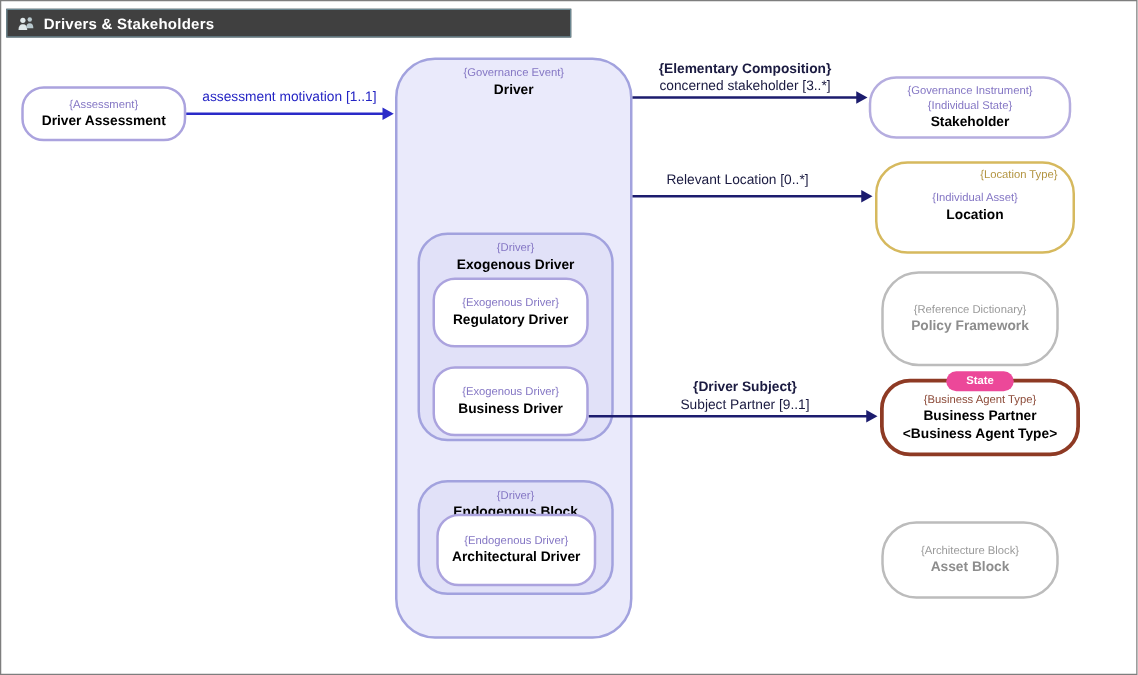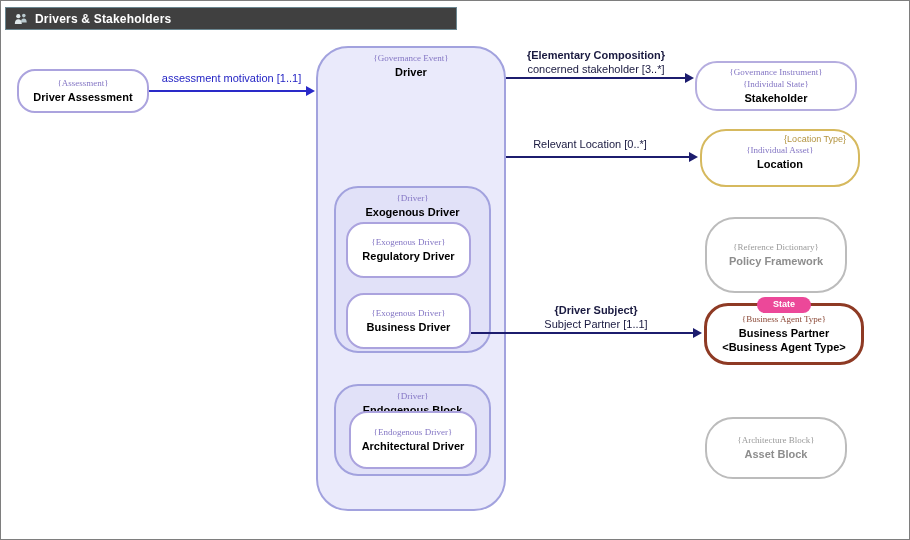--- a/index.html
+++ b/index.html
@@ -14,35 +14,35 @@
               display:flex; align-items:center; gap:7px; padding-left:8px; }
   .tb-title { font-size:12px; font-weight:bold; letter-spacing:0.2px; }
   .tb-icon { display:flex; align-items:center; }
 
   
   .node { position:absolute; background:#fff; border:2px solid #aba3de;
           display:flex; flex-direction:column; align-items:center;
           justify-content:center; text-align:center; line-height:1.3; }
   .container { justify-content:flex-start; background:#eaeafb; border:2px solid #a2a2de; }
   .ctitle { padding-top:5px; }
-  .stereo { font-size:9px; color:#8476c4;font-family:Liberation Serif, serif; }
+  .stereo { font-size:9px; color:#8476c4; }
   .nlabel { font-size:11px; font-weight:bold; color:#000; }
   .it { }
 
   
   .n-assessment { left:16px; top:68px; width:132px; height:44px; border-radius:18px; }
   .c-driver  { left:315px; top:45px;  width:190px; height:465px; border-radius:32px; }
   .c-exo     { left:16px;  top:138px; width:157px; height:167px; border-radius:24px; background:#e1e1f8; }
   .c-endo    { left:16px;  top:336px; width:157px; height:92px;  border-radius:24px; background:#e1e1f8; }
   .n-reg     { left:10px;  top:34px;  width:125px; height:56px;  border-radius:18px; }
   .n-bus     { left:10px;  top:105px; width:125px; height:56px;  border-radius:18px; }
   .n-arch    { left:13px;  top:25px;  width:128px; height:58px;  border-radius:18px; }
 
   .n-stake   { left:694px; top:60px;  width:162px; height:50px;  border-radius:22px; border-color:#b5addf; }
-  .n-loc     { left:699px; top:128px; width:160px; height:58px;  border-radius:26px; border-color:#d6b95e; }
+  .n-loc     { left:699px; top:128px; width:160px; height:74px;  border-radius:26px; border-color:#d6b95e; }
   .loc-corner { position:absolute; top:3px; right:12px; font-size:9px; color:#b39440; }
 
   .n-policy  { left:704px; top:216px; width:142px; height:76px;  border-radius:30px; border-color:#bcbcbc; }
   .n-policy .stereo { color:#9a9a9a; }
   .n-policy .nlabel { color:#8d8d8d; }
 
   .n-partner { left:703px; top:302px; width:160px; height:62px;  border-radius:24px; border:3px solid #8e3a24; }
   .n-partner .stereo { color:#8c4a38; }
   .badge { position:absolute; top:-9px; left:50%; transform:translateX(-50%);
            background:#ec4899; color:#fff; font-size:9px; font-weight:bold;
@@ -184,17 +184,17 @@
     <div class="eline navy e3-line"></div>
     <div class="ehead navyf e3-head"></div>
     <div class="elabel txt-navy e3-label">Relevant Location [0..*]</div>
   </div>
 
   <div>
     <div class="eline navy e4-line"></div>
     <div class="ehead navyf e4-head"></div>
     <div class="elabel txt-navy e4-label">
       <div class="it" style="font-weight:bold;">{Driver Subject}</div>
-      <div>Subject Partner [1..1]</div>
+      <div>Subject Partner [9..1]</div>
     </div>
   </div>
 
 </div>
 
 </body></html>

